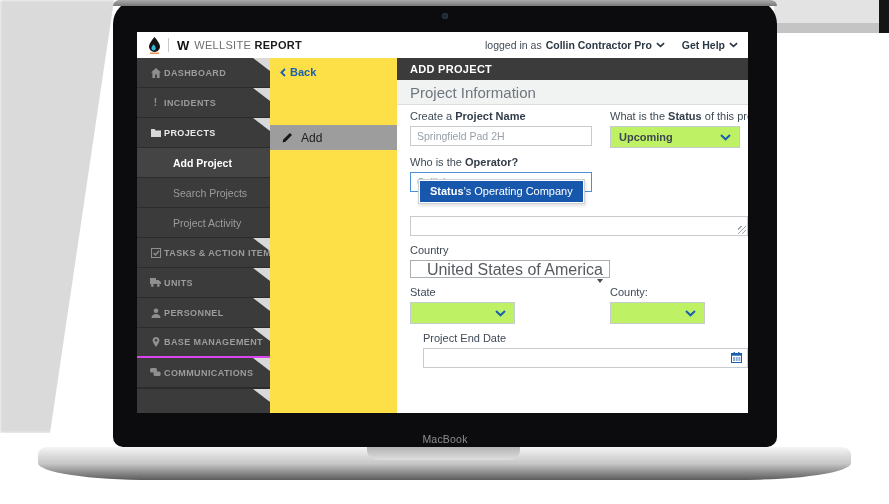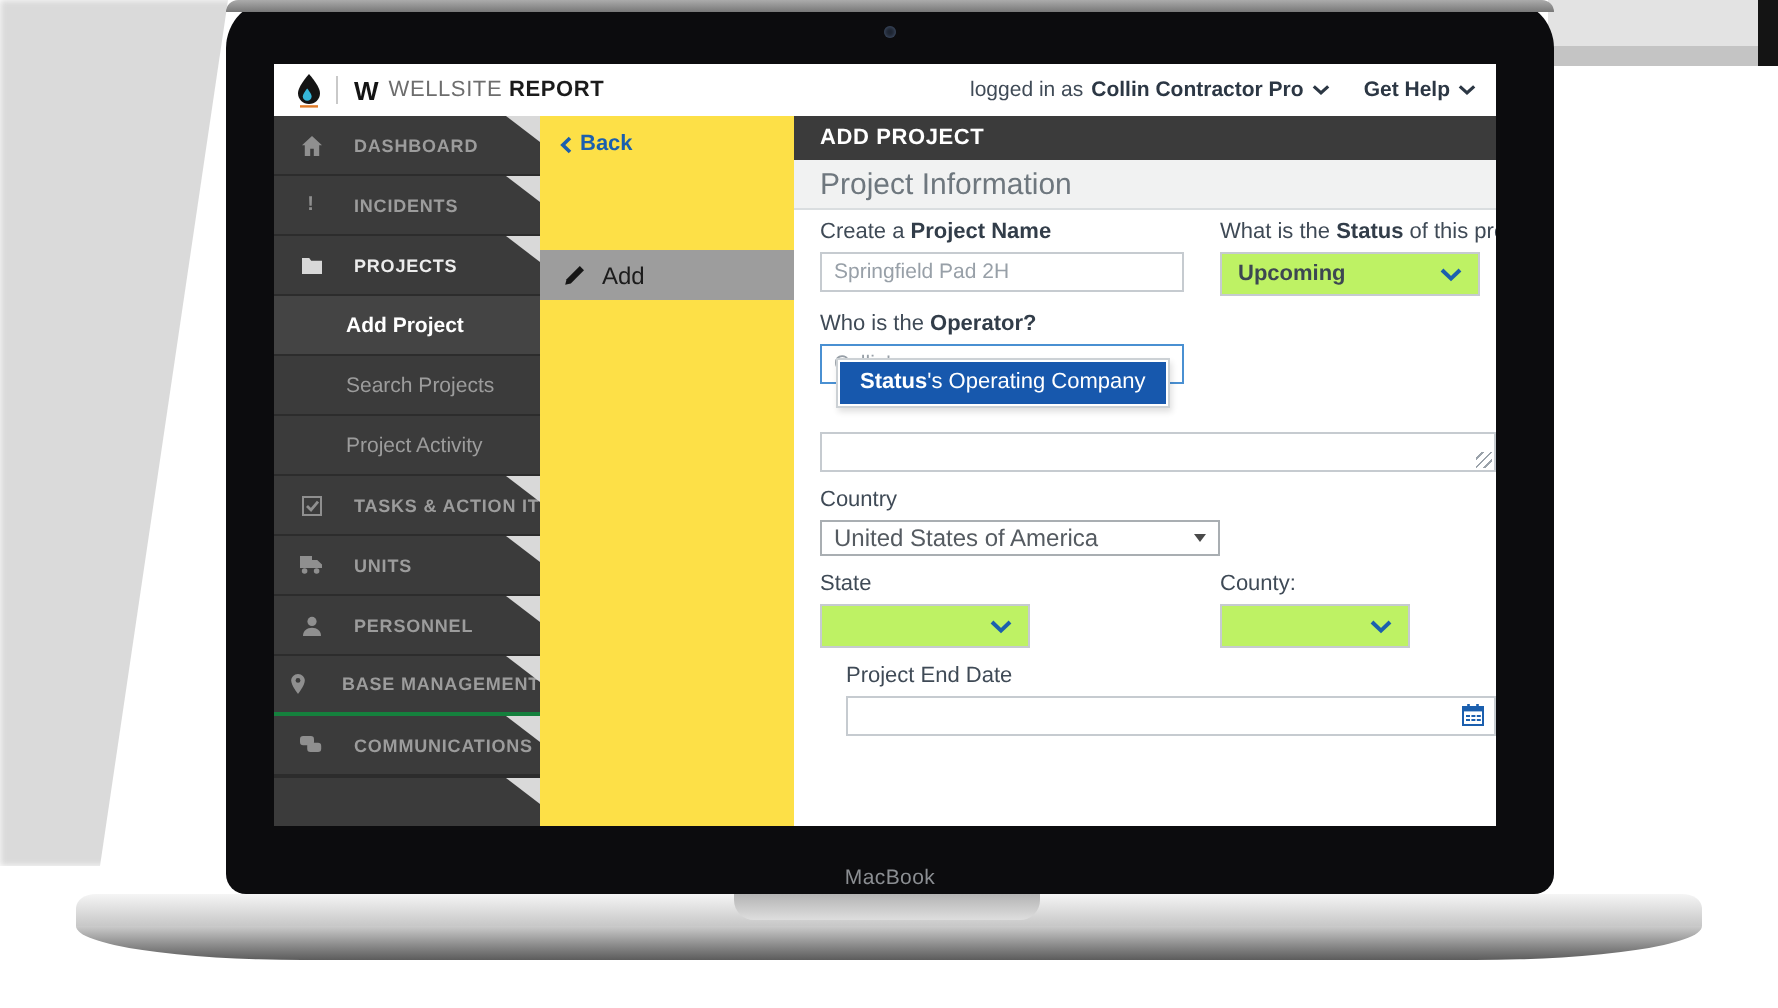--- a/index.html
+++ b/index.html
@@ -40,32 +40,32 @@
   .brand { margin-left:6px; font-size:11px; letter-spacing:0.3px; color:#6d6d6d; white-space:nowrap; }
   .brand b { color:#1b1b1b; }
   .header-right { margin-left:auto; display:flex; align-items:center; gap:17px; font-size:10.5px; color:#404b57; white-space:nowrap; }
   .hr-item { display:flex; align-items:center; gap:4px; }
   .hr-item b { color:#2c3744; }
 
   .app-body { flex:1; display:flex; min-height:0; }
 
   
   .nav { width:133px; flex:none; background:#3b3b3b; display:flex; flex-direction:column; overflow:hidden; }
-  .nav-item { position:relative; height:30px; flex:none; display:flex; align-items:center; gap:16px;
+  .nav-item { position:relative; height:30px; flex:none; display:flex; align-items:center; gap:3px;
               padding-left:13px; border-bottom:1px solid #2c2c2c; color:#9c9c9c;
               font-size:9px; font-weight:700; letter-spacing:0.4px; white-space:nowrap; cursor:pointer; }
   .nav-item .nic { width:11px; flex:none; display:flex; justify-content:center; color:#8f8f8f; }
   .nav-item.active { color:#ececec; }
   .nav-item.active .nic { color:#d8d8d8; }
   .tri { position:absolute; top:0; right:0; width:0; height:0;
          border-top:13px solid #d9d9d9; border-left:17px solid transparent; }
   .nav-sub { position:relative; height:30px; flex:none; display:flex; align-items:center; padding-left:36px;
              border-bottom:1px solid #2c2c2c; color:#9c9c9c; font-size:10.5px; cursor:pointer; }
   .nav-sub.active { color:#ffffff; font-weight:700; background:#444444; }
-  .nav-item.orange { border-bottom:2px solid #15803d;justify-content:flex-end; }
+  .nav-item.orange { border-bottom:2px solid #d946ef; }
   .nav-stub { position:relative; flex:1; border-top:1px solid #2c2c2c; }
 
   
   .subnav { width:127px; flex:none; background:#fde047; position:relative; }
   .back-link { display:flex; align-items:center; gap:4px; color:#1b5fae; font-weight:700; font-size:11px;
                padding:8px 10px; cursor:pointer; }
   .add-row { position:absolute; top:67px; left:0; width:100%; height:25px; background:#9d9d9d;
              display:flex; align-items:center; gap:8px; padding-left:12px; color:#1c1c1c; font-size:12px; cursor:pointer; }
 
   
@@ -83,22 +83,22 @@
   .flabel b { color:#323d49; }
   .tinput { height:20px; width:182px; border:1px solid #c6cbd0; background:#fff; font-family:inherit;
             font-size:10.5px; color:#98a0a8; padding:0 6px; outline:none; }
   .tinput.full { width:100%; }
   .tinput.focus { border-color:#4a90d2; }
   .sel { height:22px; border:1px solid #c6cbd0; background:#bef264; display:flex; align-items:center;
          justify-content:space-between; padding:0 8px; cursor:pointer; }
   .sel.status { width:130px; font-weight:700; color:#3d4752; }
   .sel.state { width:105px; } .sel.county { width:95px; }
   .native-sel { height:18px; width:200px; border:1px solid #a9aeb2; background:#fff; display:flex;
-                align-items:center; justify-content:space-between; padding:0 6px; font-size:12px;
-                color:#555b61; cursor:pointer; }
+                align-items:flex-end; justify-content:space-between; padding:0 6px; font-size:16px;
+                color:#555b61; cursor:pointer;flex-direction:column; }
   .native-arrow { width:0; height:0; border-left:3.5px solid transparent; border-right:3.5px solid transparent;
                   border-top:4px solid #4a4a4a; }
   .op-wrap { position:relative; width:187px; }
   .suggest-box { position:absolute; left:8px; top:23px; background:#fff; border:1px solid #ccd1d5;
                  padding:1px; z-index:5; white-space:nowrap; box-shadow:1px 2px 3px rgba(0,0,0,.12); }
   .suggest-item { background:#1758ad; color:#fff; font-size:11px; padding:4px 10px 5px; cursor:pointer; }
   .tarea { height:20px; width:calc(100% - 4px); border:1px solid #c6cbd0; position:relative; background:#fff; }
   .tarea::after { content:""; position:absolute; right:1px; bottom:1px; width:8px; height:8px;
                   background:repeating-linear-gradient(135deg, transparent 0 2px, #9aa2aa 2px 3px); }
   .date-wrap { position:relative; width:171px; }

